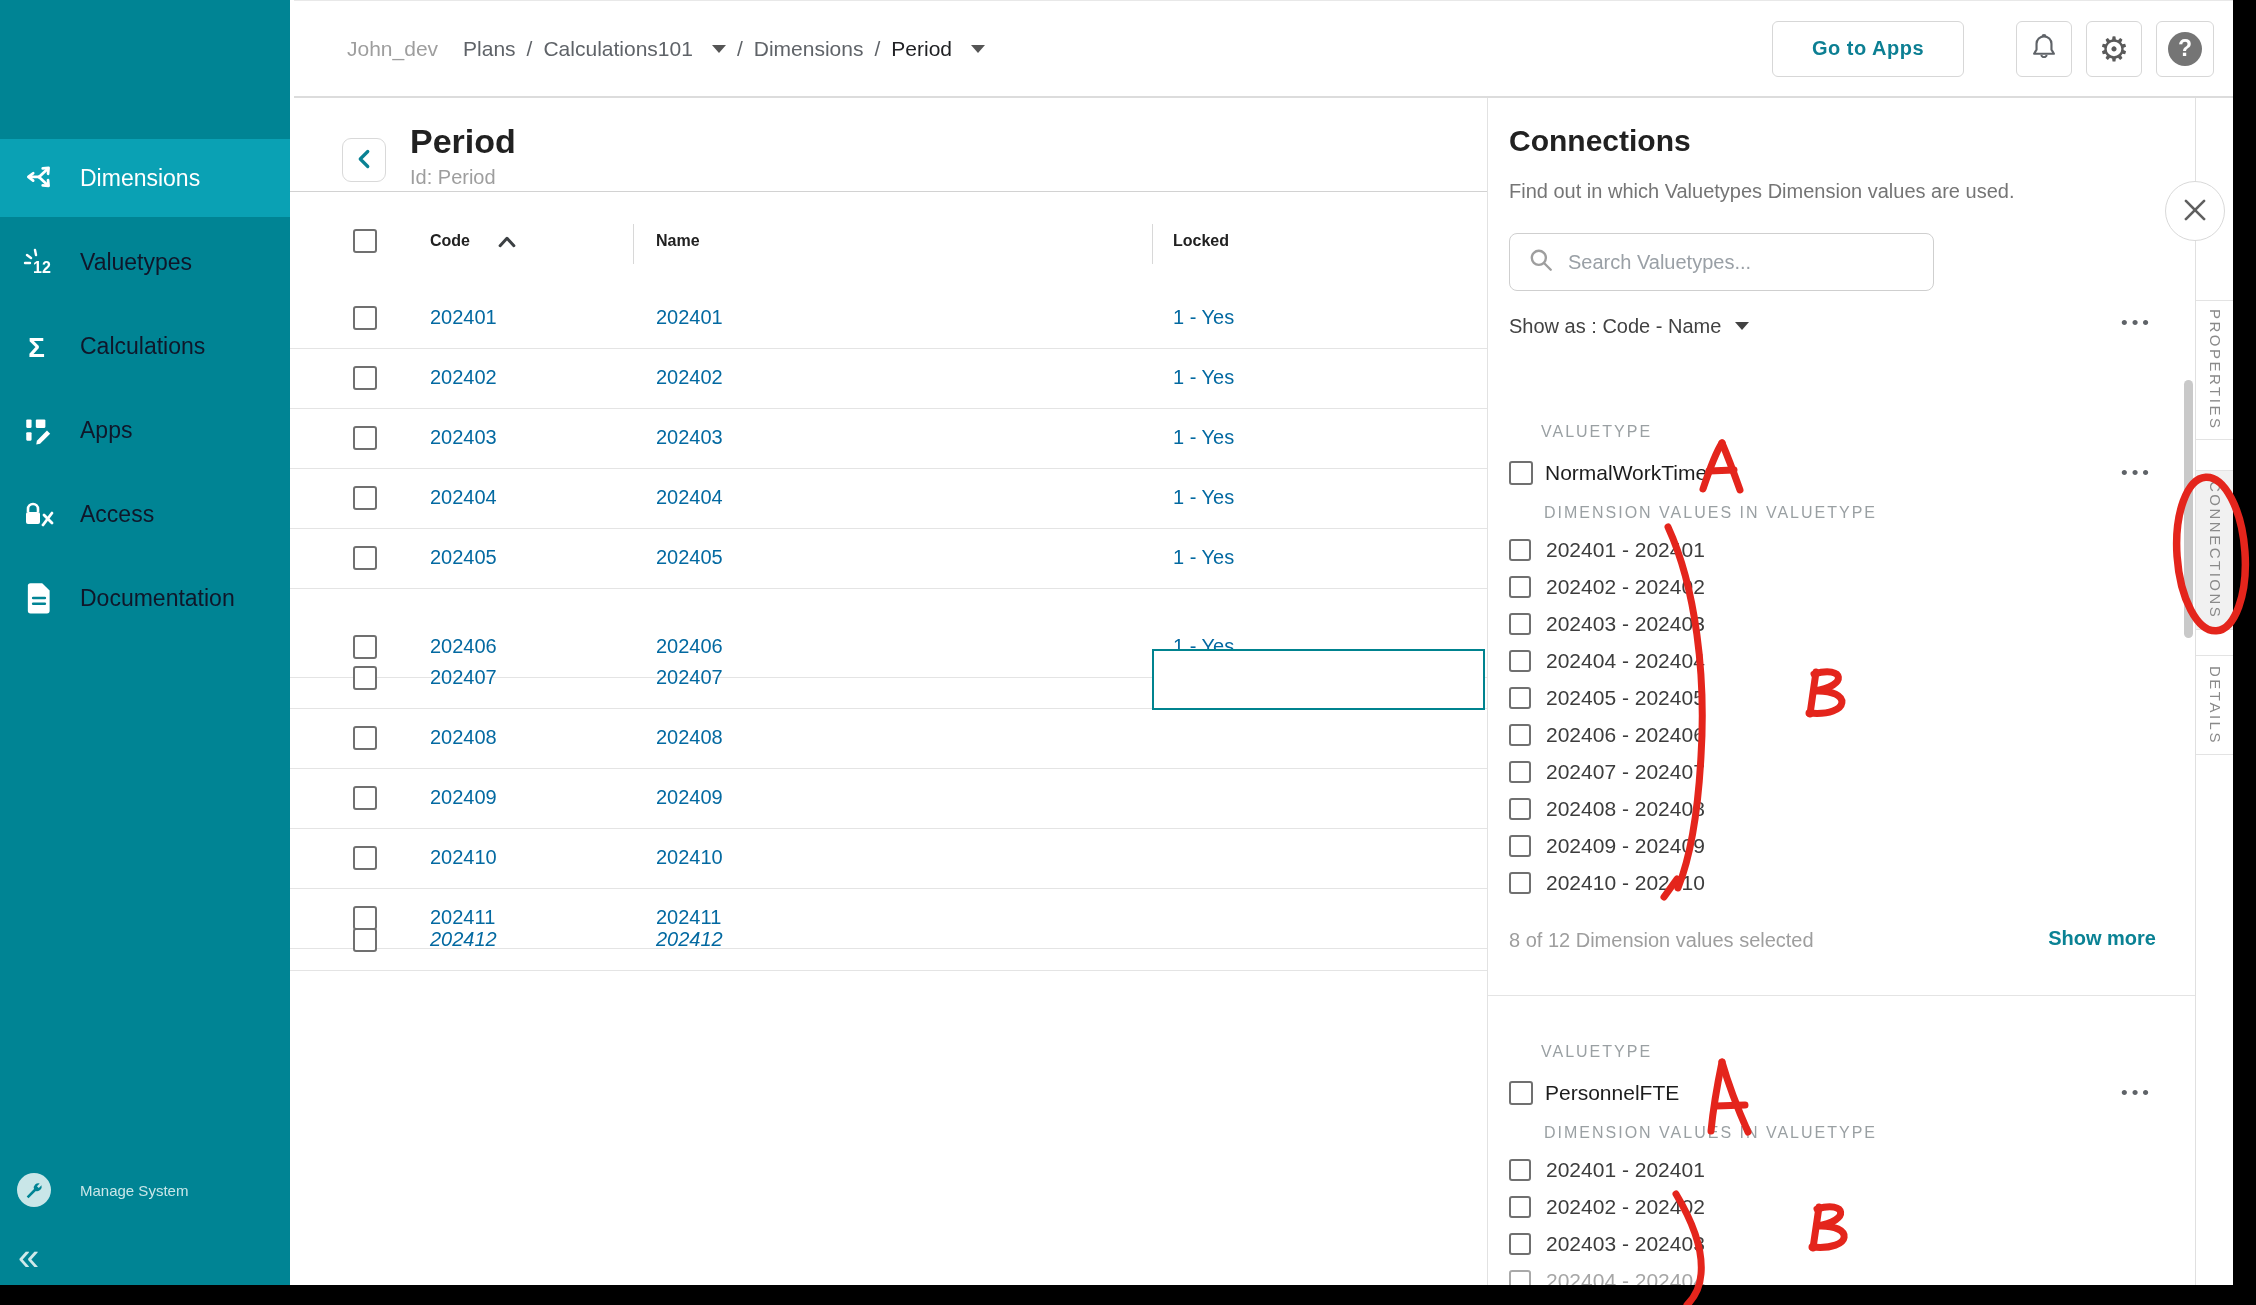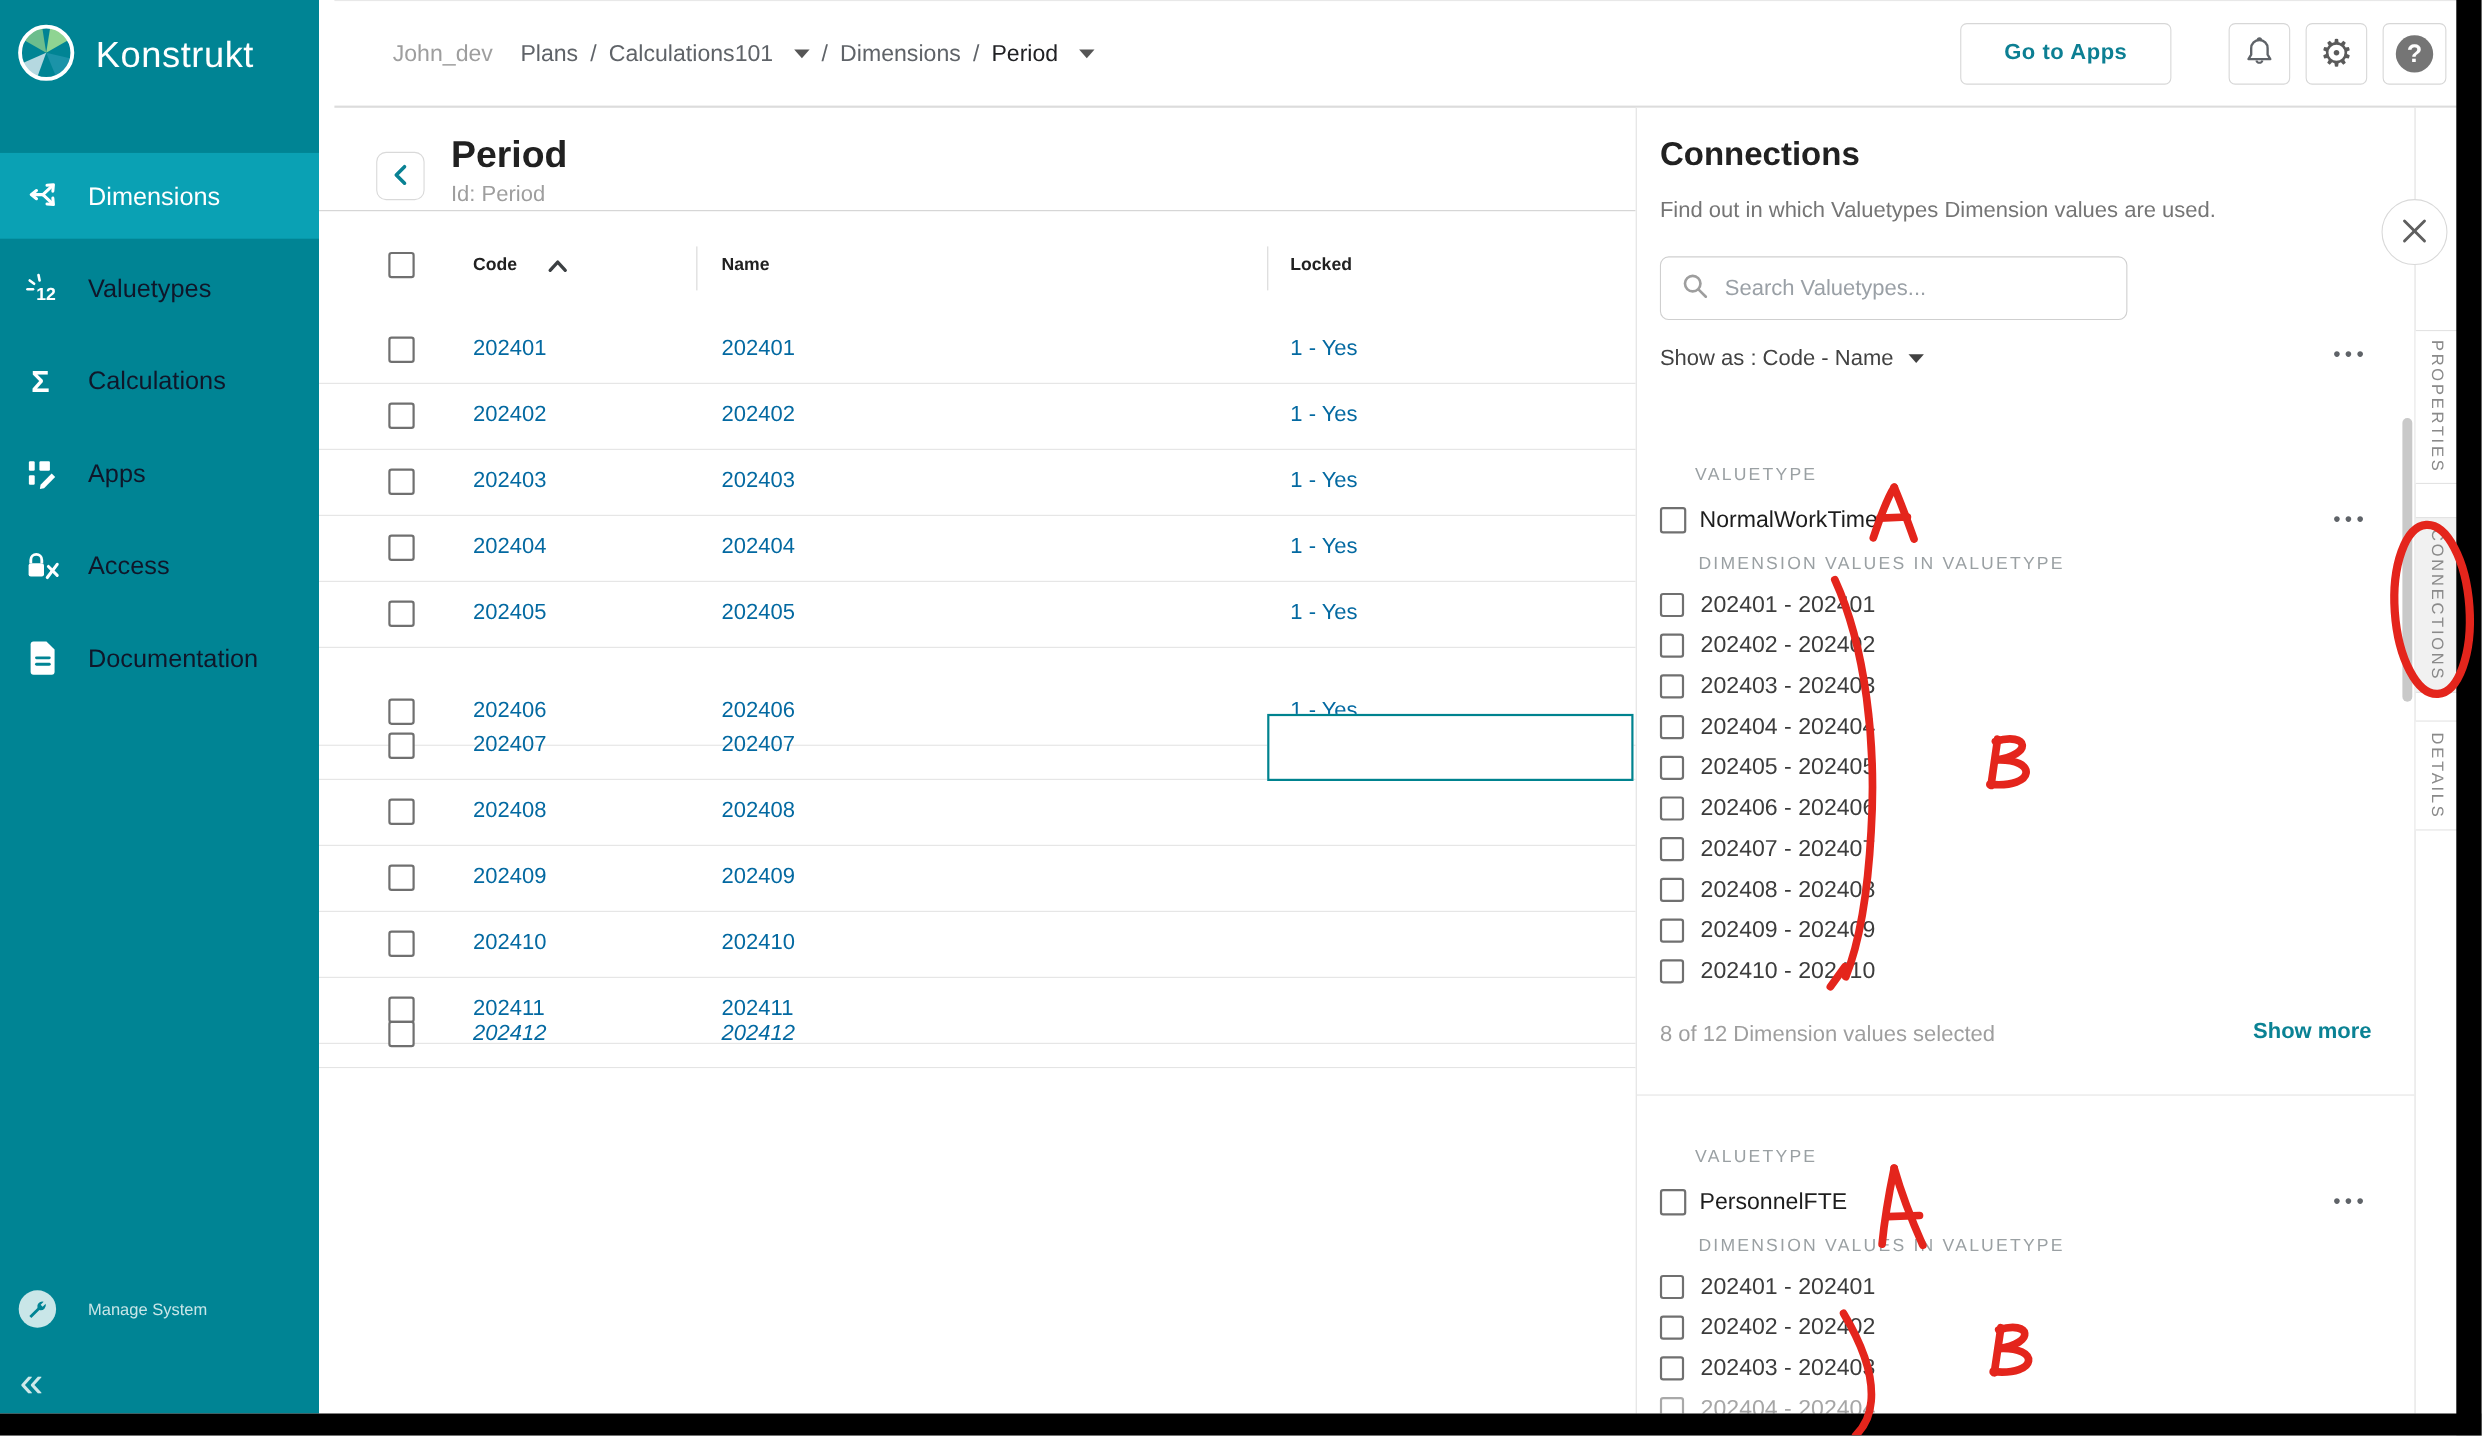--- a/index.html
+++ b/index.html
@@ -16,21 +16,21 @@
   .nav-item.selected { background:#0aa1b4; }
   .nav-icon { position:absolute; left:22px; width:34px; height:34px; display:flex; align-items:center; justify-content:center; color:#fff; }
   .nav-label { position:absolute; left:80px; color:#0f172a; font-size:23px; }
   .nav-item.selected .nav-label { color:#ffffff; }
   .manage { position:absolute; left:0; top:1164px; width:290px; height:52px; display:flex; align-items:center; cursor:pointer; }
   .manage-icon { position:absolute; left:17px; width:34px; height:34px; border-radius:50%; background:#c9e6e8; display:flex; align-items:center; justify-content:center; }
   .manage-label { position:absolute; left:80px; color:#c9e6e8; font-size:15px; }
   .collapse { position:absolute; left:18px; top:1238px; color:#cfe9ea; font-size:38px; line-height:38px; cursor:pointer; }
 
   
-  .topbar { left:304px; top:0; width:1943px; height:98px; background:#fff; border-bottom:2px solid #dcdcdc; border-top:1px solid #e8e8e8; display:flex; align-items:center; z-index:5; }
+  .topbar { left:294px; top:0; width:1943px; height:98px; background:#fff; border-bottom:2px solid #dcdcdc; border-top:1px solid #e8e8e8; display:flex; align-items:center; z-index:5; }
   .crumbs { position:absolute; left:53px; display:flex; align-items:center; gap:11px; font-size:21px; color:#5f6368; }
   .crumb-user { color:#9e9e9e; margin-right:14px; }
   .crumb-sep { color:#5f6368; }
   .crumb-link { cursor:pointer; }
   .crumb-current { color:#202124; font-weight:500; cursor:pointer; }
   .caret-down { display:inline-block; width:0; height:0; border-left:7px solid transparent; border-right:7px solid transparent; border-top:8px solid #555; margin-left:8px; vertical-align:middle; }
   .actions { position:absolute; right:23px; display:flex; align-items:center; gap:14px; }
   .btn { background:#fff; border:1px solid #d7d7d7; border-radius:6px; height:56px; display:flex; align-items:center; justify-content:center; cursor:pointer; }
   .btn-goapps { width:192px; margin-right:38px; color:#0c7f93; font-size:20px; font-weight:700; letter-spacing:0.5px; }
   .btn-sq { width:56px; }
@@ -91,32 +91,20 @@
   .black-bottom { left:0; top:1285px; width:2256px; height:20px; background:#000; z-index:40; }
 
   .annotations { left:0; top:0; width:2256px; height:1305px; z-index:60; pointer-events:none; }
 </style>
 </head>
 <body>
 
 <div class="app">
 
   <aside class="abs sidebar">
-    <div class="logo">
-      <span>
-        <svg width="58" height="58" viewBox="0 0 40 40">
-          <path d="M20,20 L6,12 A16,16 0 0 1 17.5,4.2 Z" fill="#6cbd8d"></path>
-          <path d="M20,20 L22.5,4.2 A16,16 0 0 1 34,12 Z" fill="#8fd492"></path>
-          <path d="M20,20 L35.5,23.5 A16,16 0 0 1 26,34.5 Z" fill="#1b93a8"></path>
-          <path d="M20,20 L14.5,35 A16,16 0 0 1 5,26.5 Z" fill="#b5d8e0"></path>
-          <circle cx="20" cy="20" r="16.4" fill="none" stroke="#ffffff" stroke-width="2.4"></circle>
-        </svg>
-      </span>
-      <span class="logo-text">Konstrukt</span>
-    </div>
     <nav id="nav">
         <div class="nav-item selected" style="top: 139px;">
           <span class="nav-icon">
             <svg width="34" height="34" viewBox="0 0 32 32" fill="none" stroke="#fff" stroke-width="2.6" stroke-linecap="round" stroke-linejoin="round">
               <line x1="16" y1="15" x2="7" y2="15"></line>
               <polyline points="10.5,11.5 6,15 10.5,18.5"></polyline>
               <line x1="16" y1="15" x2="24" y2="7.5"></line>
               <polyline points="19.5,7 25,6.5 24.5,12"></polyline>
               <line x1="16" y1="15" x2="24" y2="22.5"></line>
               <polyline points="24.5,18 25,23.5 19.5,23"></polyline>

